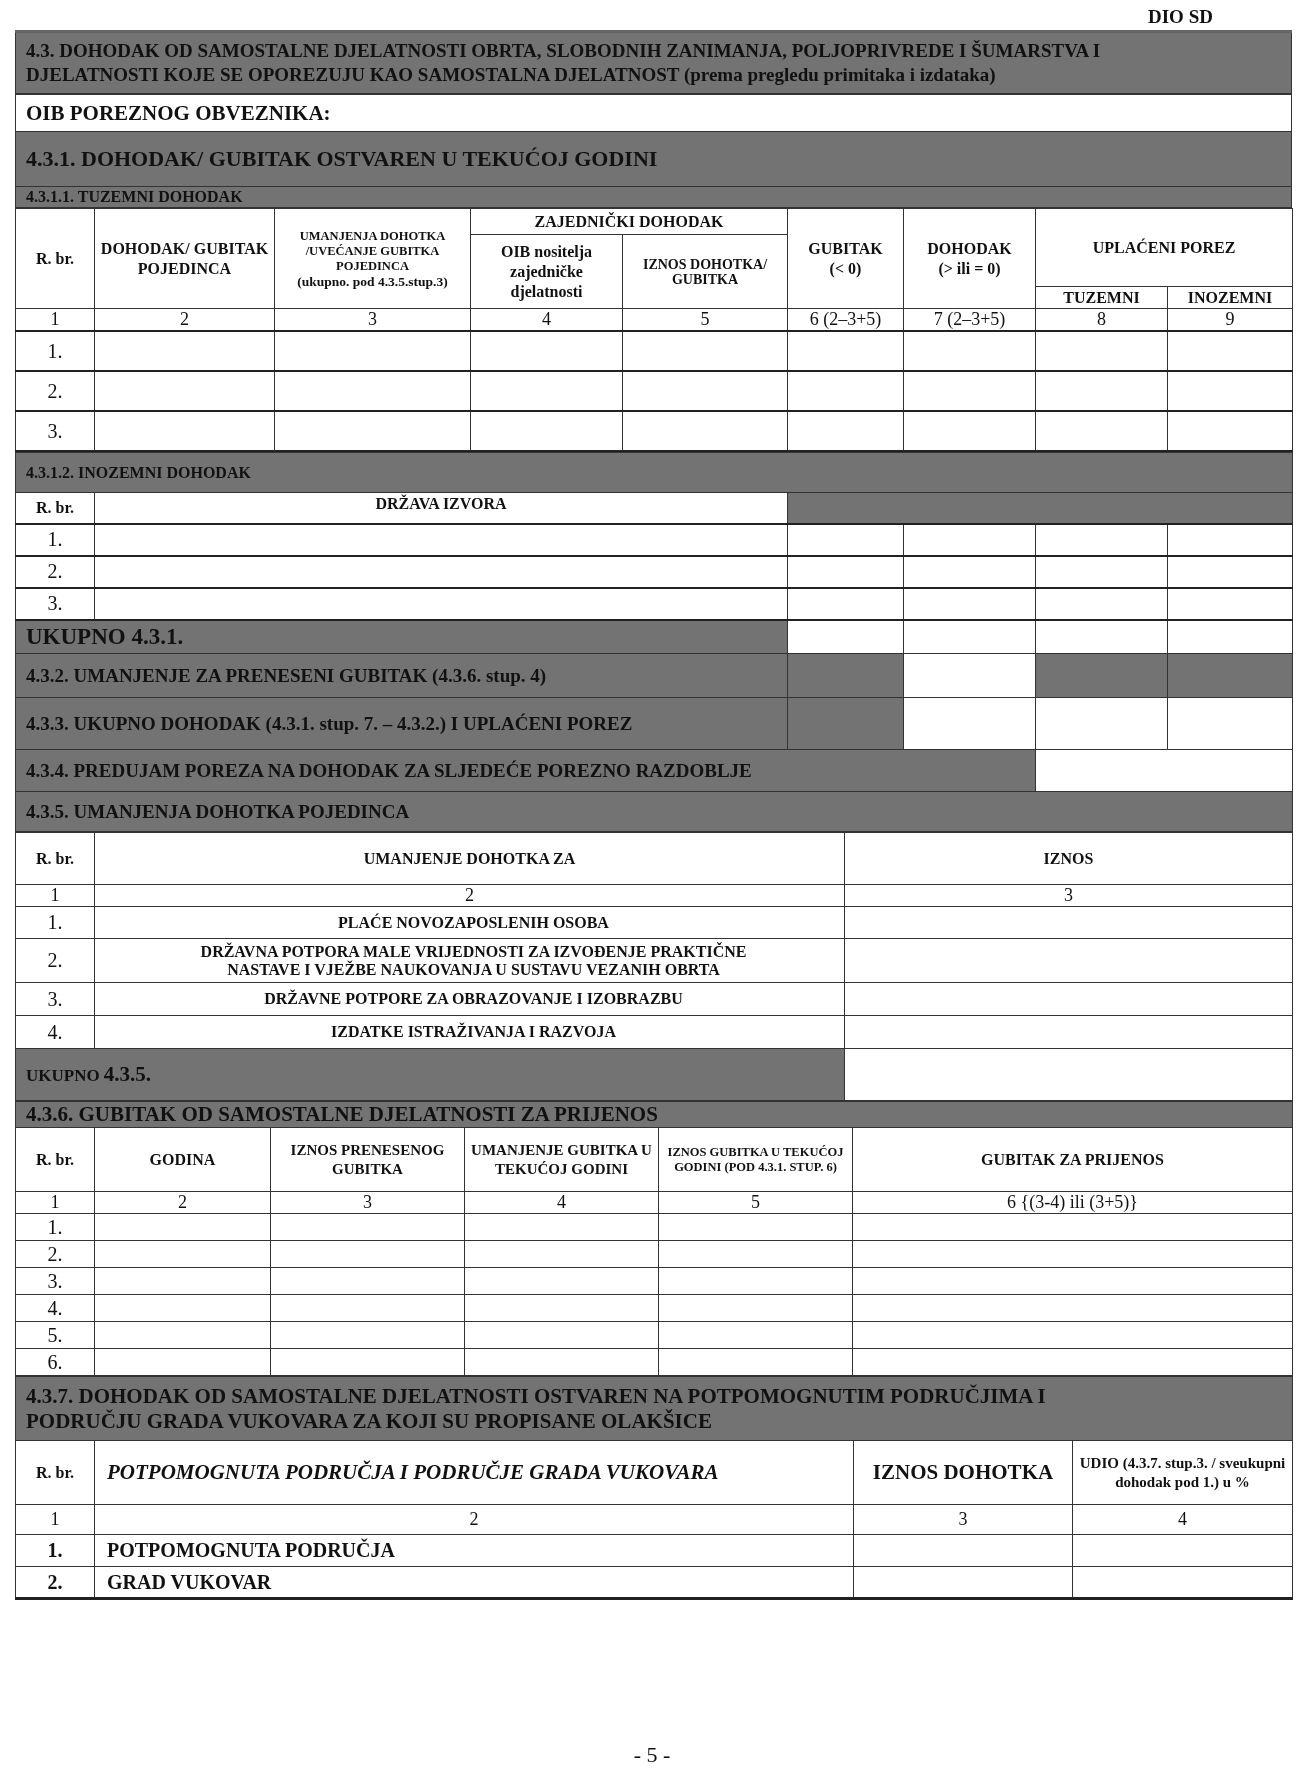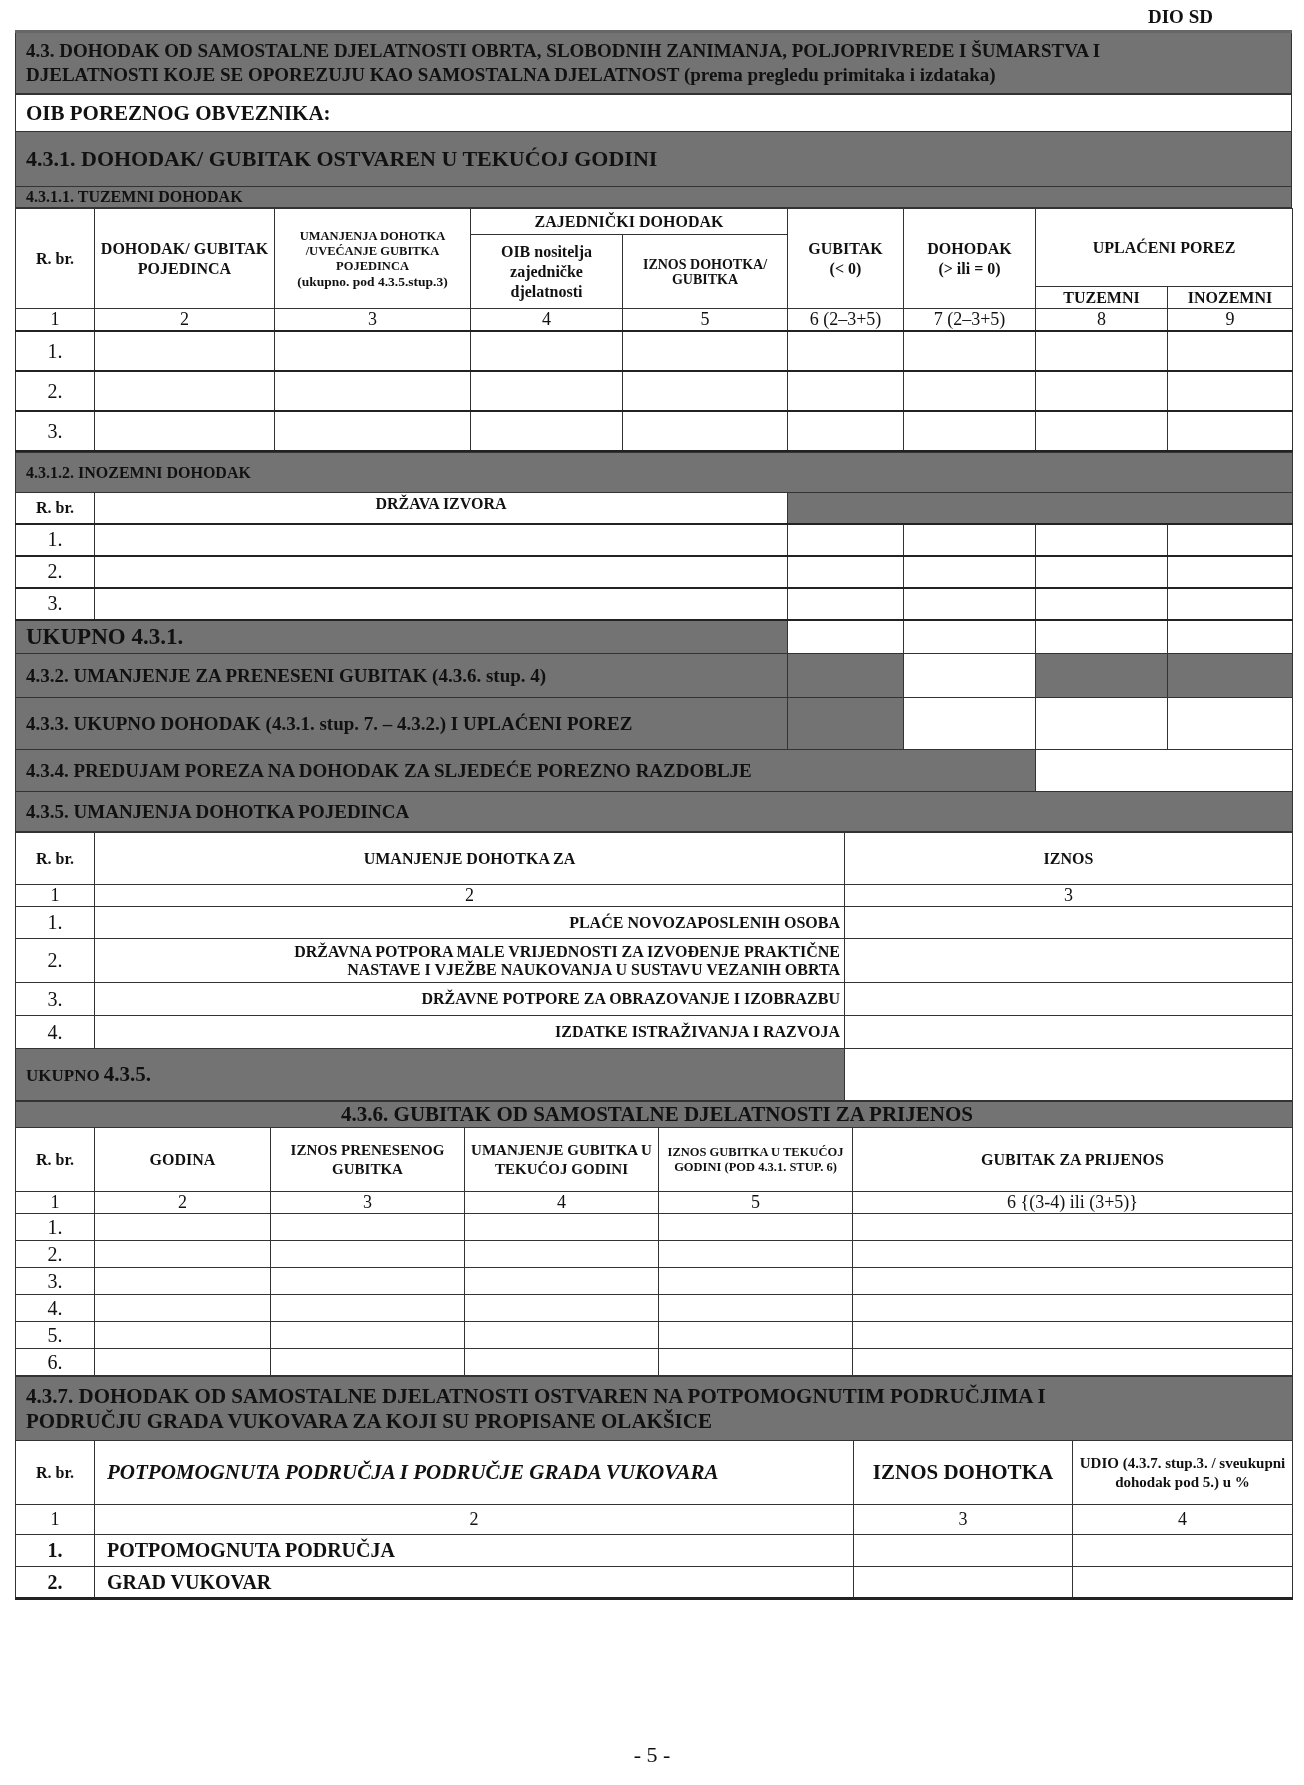--- a/index.html
+++ b/index.html
@@ -11,21 +11,21 @@
   td, th { border: 1px solid #333; padding: 0 4px; vertical-align: middle; font-weight: bold; }
   .shade { background: #737373; }
   .h-title { font-size: 19px; line-height: 24px; padding: 4px 10px; }
   .h-sub { font-size: 16px; }
   .center { text-align: center; }
   .num { font-weight: normal; font-size: 18px; text-align: center; }
   .rownum { font-weight: normal; font-size: 20px; text-align: center; }
   .small { font-size: 12.5px; line-height: 15px; }
   .med { font-size: 15px; line-height: 19px; }
   .hdr { font-size: 16px; line-height: 20px; }
-  .item { font-size: 16px; line-height: 18px; text-align: right; padding-left: 12px; }
+  .item { font-size: 16px; line-height: 18px; text-align: center; padding-left: 12px; }
   .white { background: #fff; }
   .thick { border-bottom: 2px solid #222; }
 </style>
 </head>
 <body>
 
 <div class="page-label">DIO SD</div>
 
 <div class="form">
 
@@ -264,21 +264,21 @@
   <table>
     <colgroup>
         <col style="width:79px">
         <col style="width:176px">
         <col style="width:194px">
         <col style="width:194px">
         <col style="width:194px">
         <col style="width:440px">
       </colgroup>
     <tbody>
-        <tr style="height:20px;text-align:center;">
+        <tr style="height:20px;">
       <td colspan="6" class="shade" style="font-size:21px; padding-left:10px;">4.3.6. GUBITAK OD SAMOSTALNE DJELATNOSTI ZA PRIJENOS</td>
     </tr>
     <tr style="height:64px;">
       <td class="center h-sub">R. br.</td>
       <td class="center h-sub">GODINA</td>
       <td class="center med">IZNOS PRENESENOG GUBITKA</td>
       <td class="center med">UMANJENJE GUBITKA U TEKUĆOJ GODINI</td>
       <td class="center small">IZNOS GUBITKA U TEKUĆOJ GODINI (POD 4.3.1. STUP. 6)</td>
       <td class="center h-sub">GUBITAK ZA PRIJENOS</td>
     </tr>
@@ -352,21 +352,21 @@
         <tr style="height:64px;">
       <td colspan="4" class="shade" style="font-size:21px; line-height:25px; padding-left:10px;">
         <div>4.3.7. DOHODAK OD SAMOSTALNE DJELATNOSTI OSTVAREN NA POTPOMOGNUTIM PODRUČJIMA I</div>
         <div>PODRUČJU GRADA VUKOVARA ZA KOJI SU PROPISANE OLAKŠICE</div>
       </td>
     </tr>
     <tr style="height:64px;">
       <td class="center h-sub">R. br.</td>
       <td style="font-size:21px; padding-left:12px;font-style:italic;">POTPOMOGNUTA PODRUČJA I PODRUČJE GRADA VUKOVARA</td>
       <td class="center" style="font-size:21px; line-height:25px;">IZNOS DOHOTKA</td>
-      <td class="center med">UDIO (4.3.7. stup.3. / sveukupni dohodak pod 5.) u %</td>
+      <td class="center med">UDIO (4.3.7. stup.3. / sveukupni dohodak pod 1.) u %</td>
     </tr>
     <tr style="height:30px;">
       <td class="num">1</td>
       <td class="num">2</td>
       <td class="num">3</td>
       <td class="num">4</td>
     </tr>
     <tr style="height:32px;">
       <td class="center" style="font-size:20px;">1.</td>
       <td style="font-size:20px; padding-left:12px;">POTPOMOGNUTA PODRUČJA</td>

